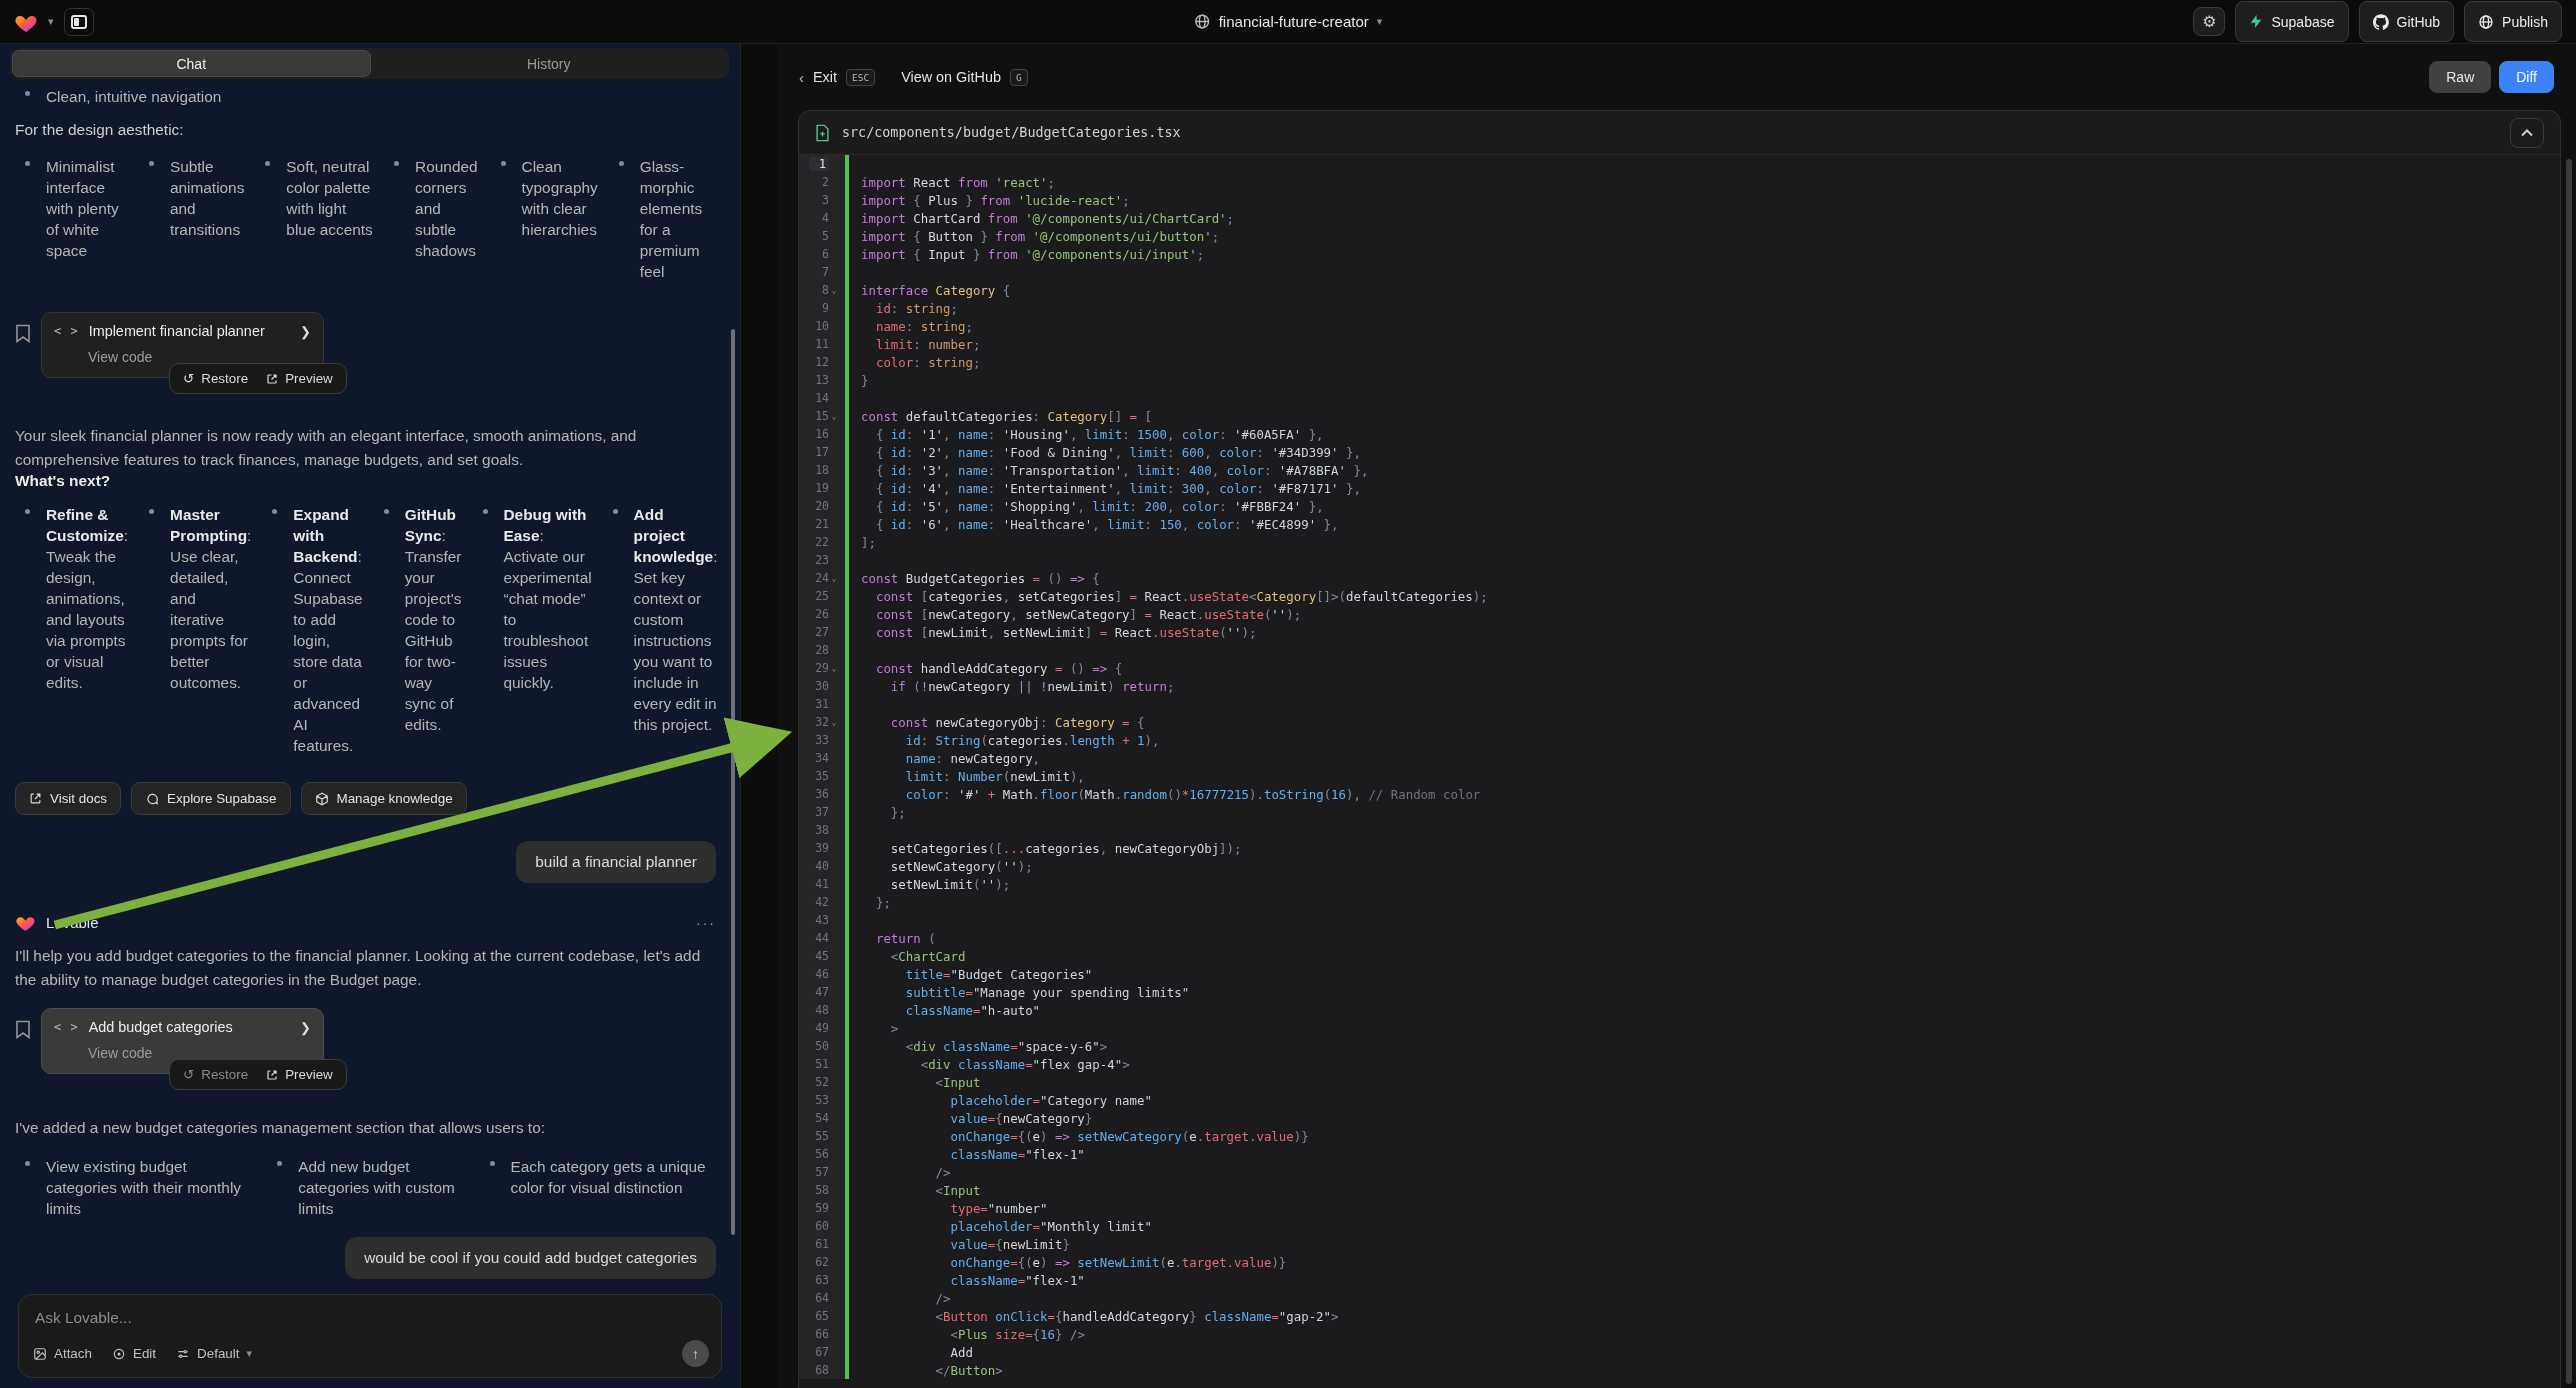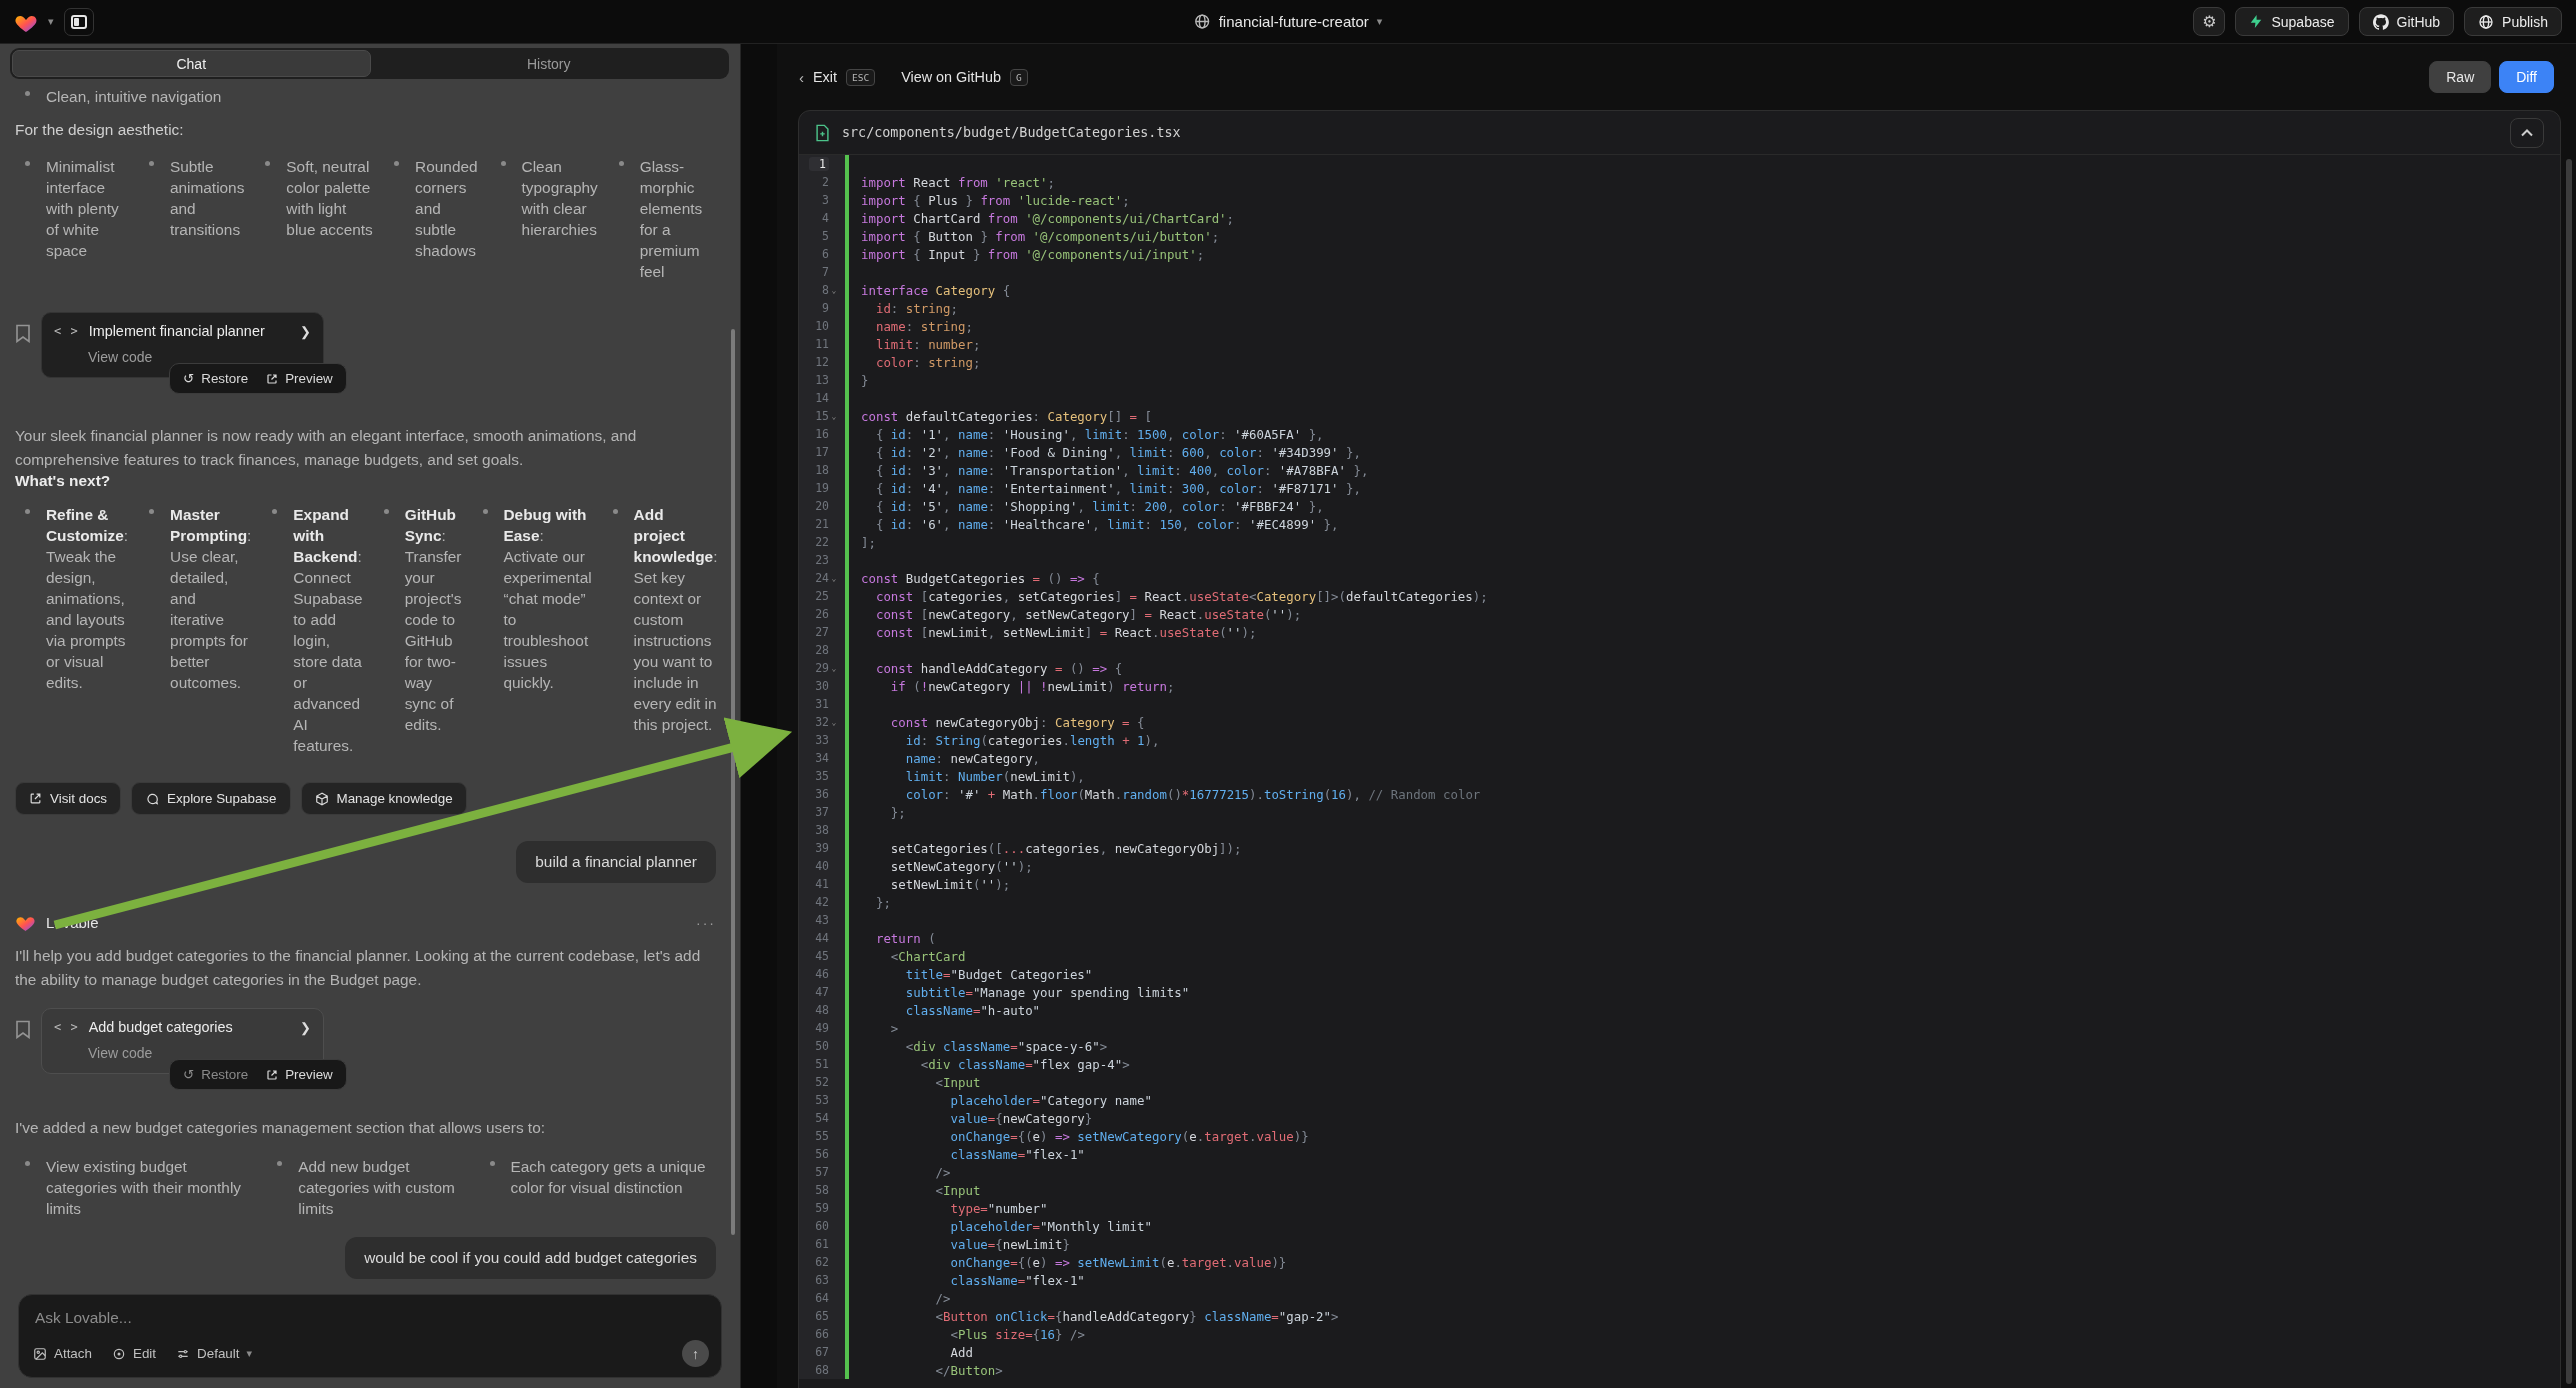--- a/index.html
+++ b/index.html
@@ -10,27 +10,27 @@
   
   .topbar { position:absolute; top:0; left:0; right:0; height:44px; background:#0c0c0c; border-bottom:1px solid #222; display:flex; align-items:center; justify-content:space-between; padding:0 14px; z-index:30; }
   .tb-left, .tb-right, .tb-center { display:flex; align-items:center; gap:10px; }
   .tb-center { position:absolute; left:50%; transform:translateX(-50%); gap:8px; }
   .logo-heart { width:24px; height:22px; display:block; }
   .chev { color:#8a8a8a; font-size:11px; }
   .panel-toggle { width:30px; height:28px; border:1px solid #333; border-radius:7px; background:transparent; display:flex; align-items:center; justify-content:center; cursor:pointer; }
   .pt-icon { width:16px; height:14px; border:2px solid #e6e6e6; border-radius:3px; position:relative; }
   .pt-icon::before { content:""; position:absolute; left:1px; top:1px; bottom:1px; width:5px; background:#e6e6e6; border-radius:1px; }
   .proj-name { color:#e8e8e8; font-size:15px; }
-  .tb-btn { display:flex; align-items:center; gap:8px; height:29px; padding:0 13px; border:1px solid #3a3a3a; border-radius:8px; background:#1e1e1e; color:#ececec; font-size:14px; cursor:pointer; }
+  .tb-btn { display:flex; align-items:center; gap:8px; height:41px; padding:0 13px; border:1px solid #3a3a3a; border-radius:8px; background:#1e1e1e; color:#ececec; font-size:14px; cursor:pointer; }
   .tb-iconbtn { width:32px; height:29px; padding:0; justify-content:center; }
   .icon-grey { color:#c9c9c9; }
   svg.ic { display:block; }
 
   
-  .chat-panel { position:absolute; top:44px; left:0; width:741px; bottom:0; background:#404040; border-right:1px solid #262626; overflow:hidden; }
+  .chat-panel { position:absolute; top:44px; left:0; width:741px; bottom:0; background:#0f172a; border-right:1px solid #262626; overflow:hidden; }
   .code-panel { position:absolute; top:44px; left:777px; right:0; bottom:0; background:#101010; }
 
   
   .tabs { position:absolute; top:4px; left:10px; right:11px; height:31px; background:#1f1f1f; border-radius:9px; display:flex; padding:2px; z-index:10; }
   .tab { flex:1; display:flex; align-items:center; justify-content:center; font-size:14px; color:#9a9a9a; border-radius:7px; cursor:pointer; }
   .tab.active { background:#3a3a3a; color:#f0f0f0; border:1px solid #4a4a4a; }
 
   
   .chat-scroll { position:absolute; top:0; left:0; right:0; bottom:96px; padding:42px 24px 0 15px; overflow:hidden; font-size:15.4px; color:#b5b5b5; }
   .chat-scrollbar { position:absolute; right:5px; top:285px; width:4px; height:906px; background:#8f8f8f; border-radius:2px; opacity:.75; z-index:12; }

